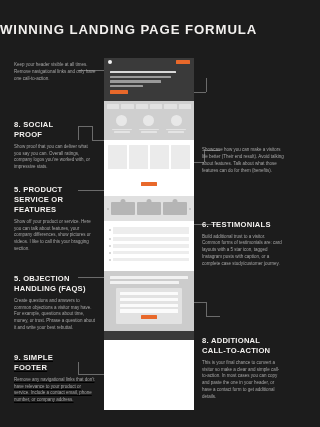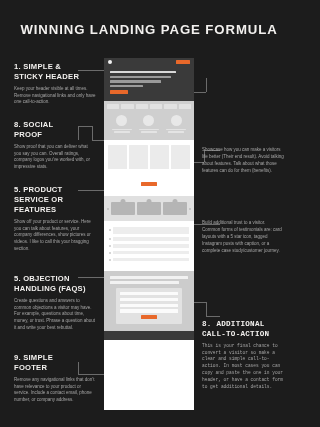--- a/index.html
+++ b/index.html
@@ -6,21 +6,21 @@
   html, body {
     width: 298px; height: 427px;
     background: #1c1c1c;
     font-family: "Liberation Sans", sans-serif;
     overflow: hidden;
   }
   .page { position: relative; width: 298px; height: 427px; background: #1c1c1c; }
 
   .title {
     position: absolute; top: 22px; left: 0; width: 298px;
-    text-align: center; color: #f2f0ee;
+    color: #f2f0ee;
     font-size: 13.2px; font-weight: bold; letter-spacing: 0.9px;
   }
 
   
   .mock {
     position: absolute; left: 104px; top: 58px;
     width: 90px; height: 352px;
     background: #ffffff; overflow: hidden;
   }
   .m-header {
@@ -217,50 +217,49 @@
         <div class="fld"></div>
         <div class="fld"></div>
         <div class="fld"></div>
         <div class="sub"></div>
       </div>
     </div>
     <div class="m-footer"></div>
   </div>
 
   <div class="lbl left" style="top:62px;">
-    <h3 style="white-space:pre-line">1. SIMPLE &amp;
-STICKY HEADER</h3>
     <p>Keep your header visible at all times. Remove navigational links and only have one call-to-action.</p>
   </div>
   <div class="lbl left" style="top:120px;">
     <h3 style="white-space:pre-line">8. SOCIAL
 PROOF</h3>
     <p>Show proof that you can deliver what you say you can. Overall ratings, company logos you've worked with, or impressive stats.</p>
   </div>
   <div class="lbl right" style="top:147px;">
     <p>Showcase how you can make a visitors life better (Their end result). Avoid talking about features. Talk about what those features can do for them (benefits).</p>
   </div>
   <div class="lbl left" style="top:185px;">
     <h3 style="white-space:pre-line">5. PRODUCT
 SERVICE OR
 FEATURES</h3>
     <p>Show off your product or service. Here you can talk about features, your company differences, show pictures or videos. I like to call this your bragging section.</p>
   </div>
   <div class="lbl right" style="top:220px;">
+    <h3 style="white-space:pre-line">6. TESTIMONIALS</h3>
     <p>Build additional trust to a visitor. Common forms of testimonials are: card layouts with a 5 star icon, tagged Instagram posts with caption, or a complete case study/customer journey.</p>
   </div>
   <div class="lbl left" style="top:274px;">
     <h3 style="white-space:pre-line">5. OBJECTION
 HANDLING (FAQS)</h3>
     <p>Create questions and answers to common objections a visitor may have. For example, questions about time, money, or trust. Phrase a question about it and write your best rebuttal.</p>
   </div>
-  <div class="lbl right" style="top:319px;font-family:Liberation Mono, monospace;">
+  <div class="lbl right" style="top:336px;">
     <h3 style="white-space:pre-line">8. ADDITIONAL
 CALL-TO-ACTION</h3>
     <p>This is your final chance to convert a visitor so make a clear and simple call-to-action. In most cases you can copy and paste the one in your header, or have a contact form to get additional details.</p>
   </div>
-  <div class="lbl left" style="top:353px;">
+  <div class="lbl left" style="top:353px;text-decoration:underline;">
     <h3 style="white-space:pre-line">9. SIMPLE
 FOOTER</h3>
     <p>Remove any navigational links that don't have relevance to your product or service. Include a contact email, phone number, or company address.</p>
   </div>
 
 </div>
 
 </body></html>

